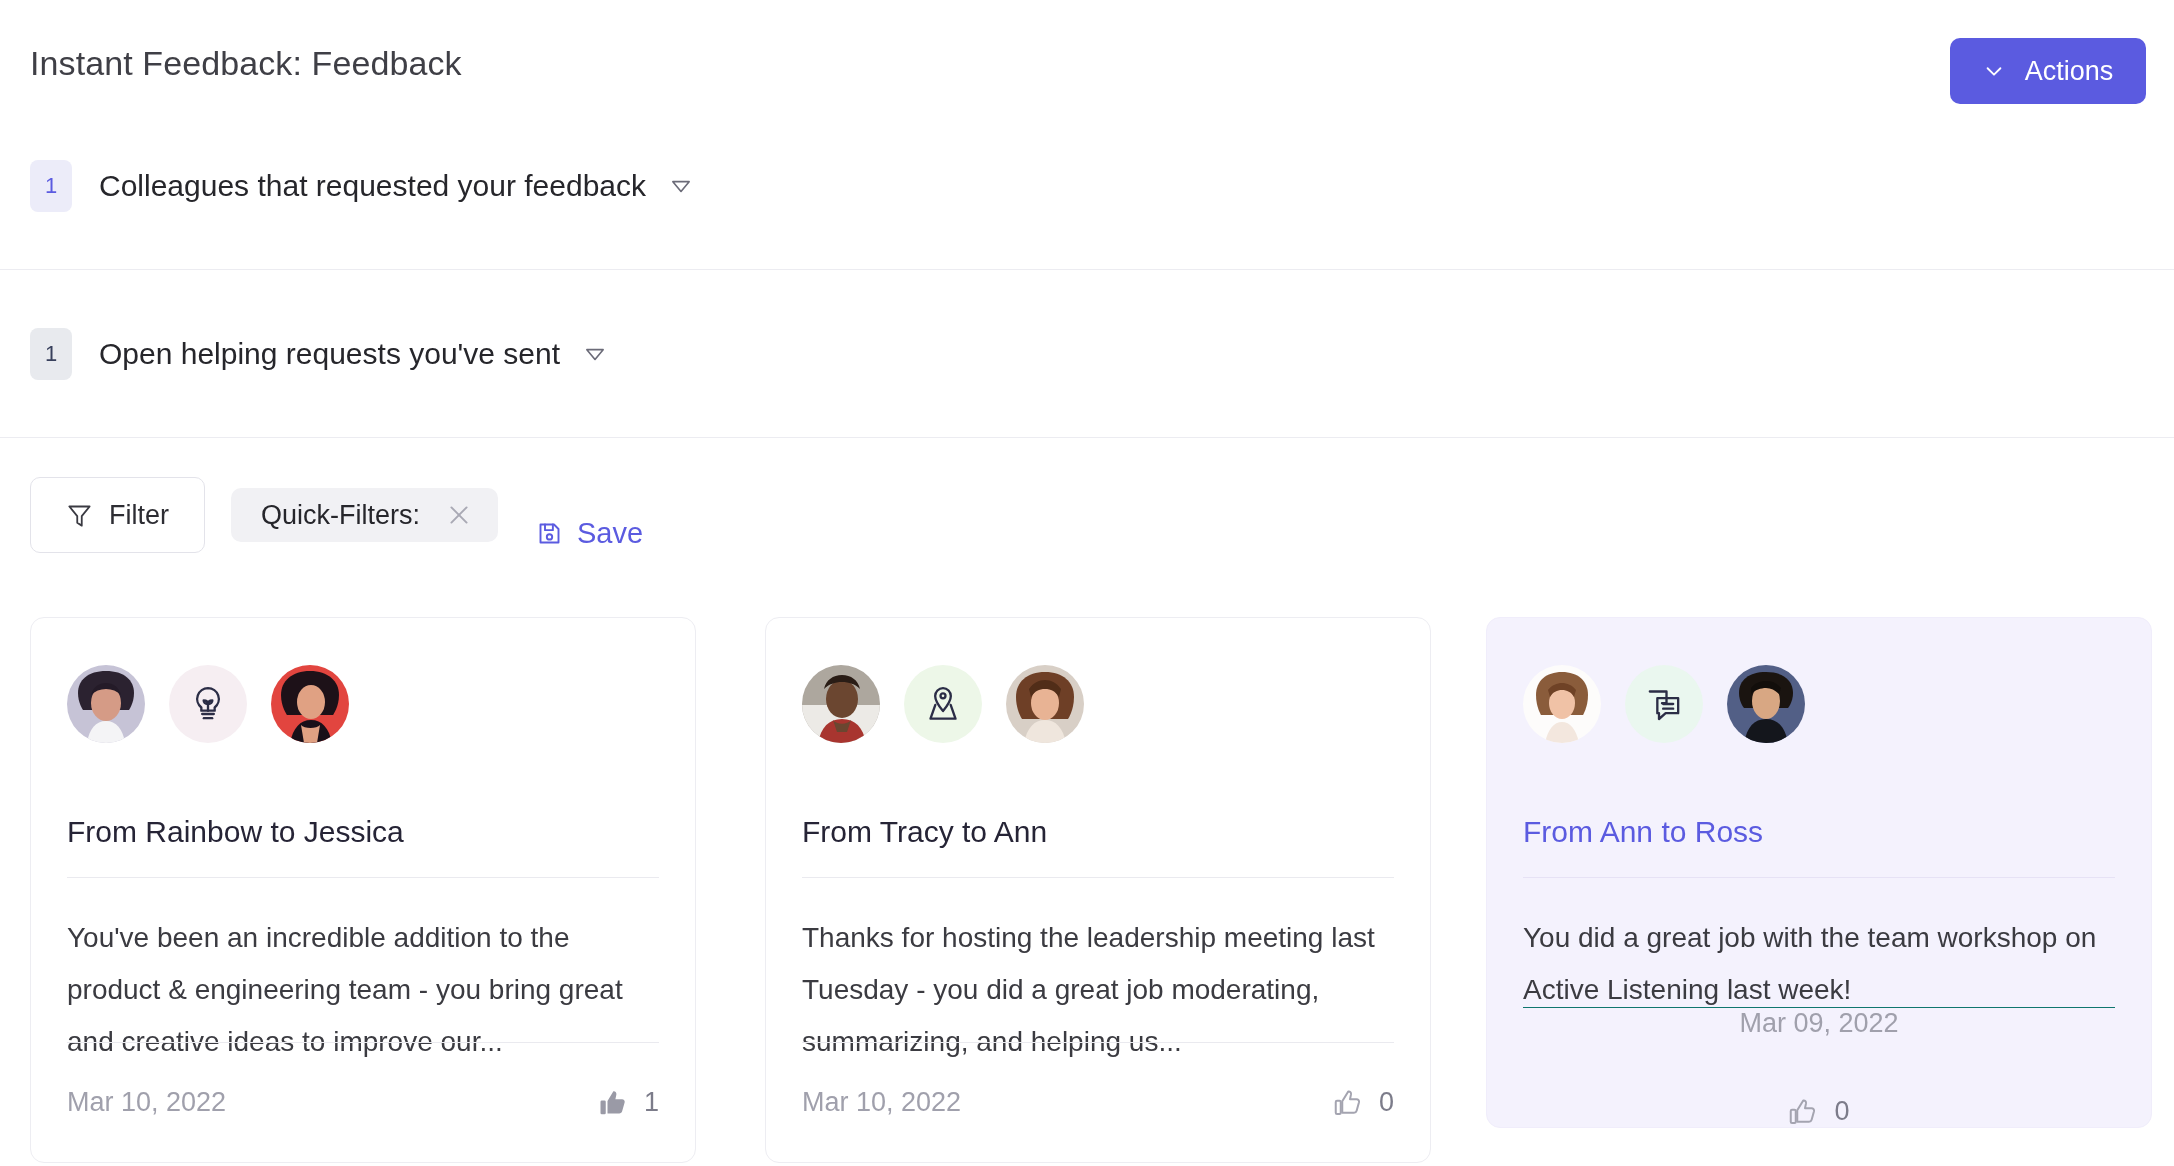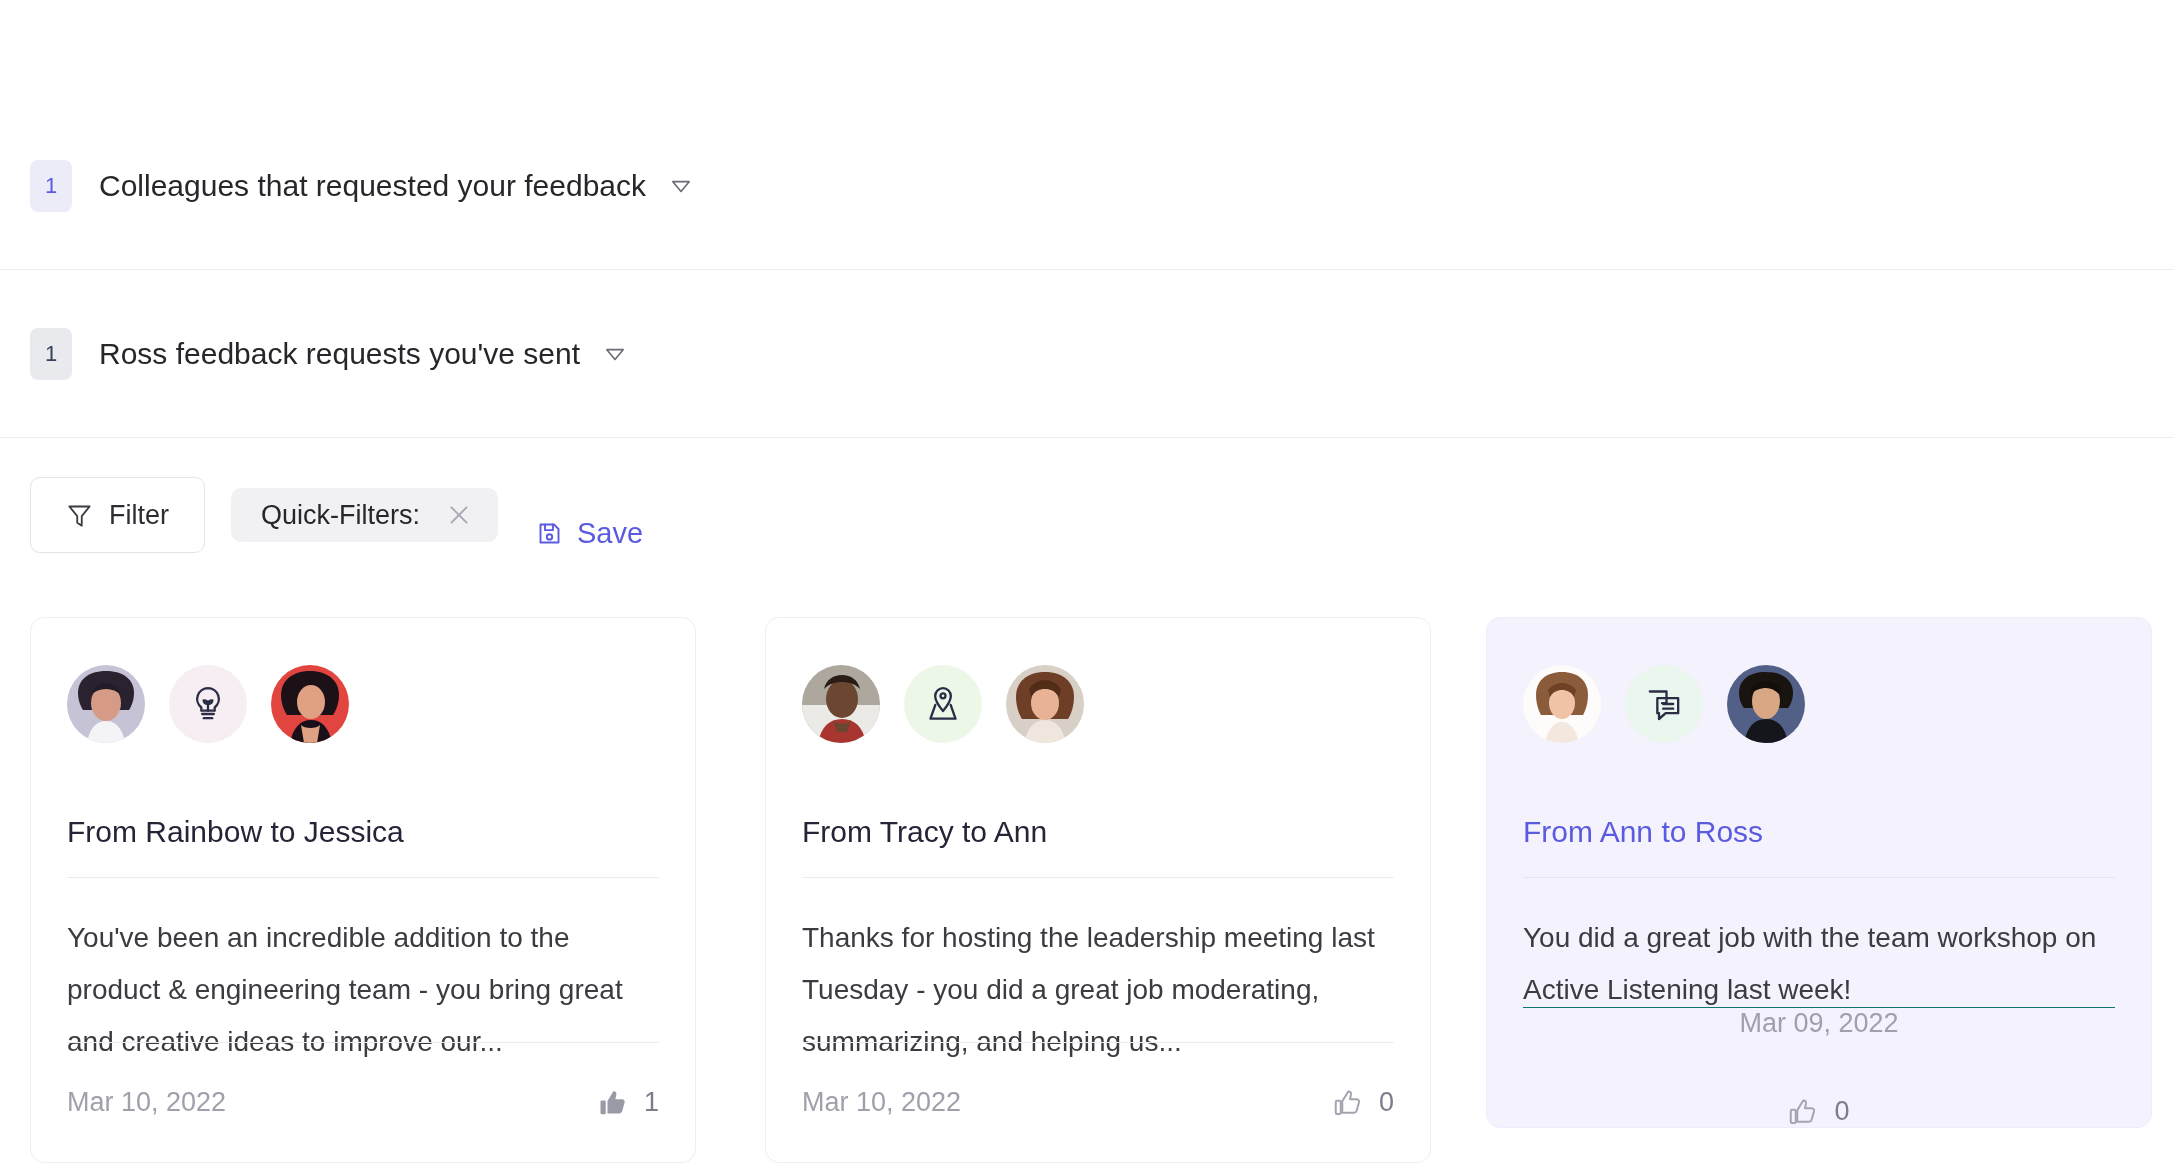--- a/index.html
+++ b/index.html
@@ -125,34 +125,45 @@
   .card-date { font-size: 27px; color: #a0a0ac; }
   .likes { display: flex; align-items: center; gap: 16px; cursor: pointer; }
   .likes svg { width: 30px; height: 30px; display:block; }
   .likes .count { font-size: 27px; color: #7c7c8a; }
 </style>
 </head>
 <body>
 
 <div class="page">
 
+  <div class="header">
+    <div class="page-title">Instant Feedback: Feedback</div>
+    <button class="actions-btn">
+      <span>
+        <svg class="chev-d" viewBox="0 0 24 24" fill="none" stroke="#ffffff" stroke-width="2" stroke-linecap="round" stroke-linejoin="round">
+            <polyline points="5 9 12 16 19 9"></polyline>
+          </svg>
+      </span>
+      <span class="label">Actions</span>
+    </button>
+  </div>
 
   <div class="section" id="section-0">
     <div class="badge purple">1</div>
     <div class="section-title">Colleagues that requested your feedback</div>
     <span>
       <svg class="sec-chev" viewBox="0 0 24 24" fill="none" stroke="#6b6b78" stroke-width="1.5" stroke-linejoin="round">
           <polygon points="4.5 8 19.5 8 12 17"></polygon>
         </svg>
     </span>
   </div>
 
   <div class="section" id="section-1">
     <div class="badge grey">1</div>
-    <div class="section-title">Ross feedback requests you've sent</div>
+    <div class="section-title">Open helping requests you've sent</div>
     <span>
       <svg class="sec-chev" viewBox="0 0 24 24" fill="none" stroke="#6b6b78" stroke-width="1.5" stroke-linejoin="round">
           <polygon points="4.5 8 19.5 8 12 17"></polygon>
         </svg>
     </span>
   </div>
 
   <div class="filter-row">
     <button class="filter-btn">
       <span>

